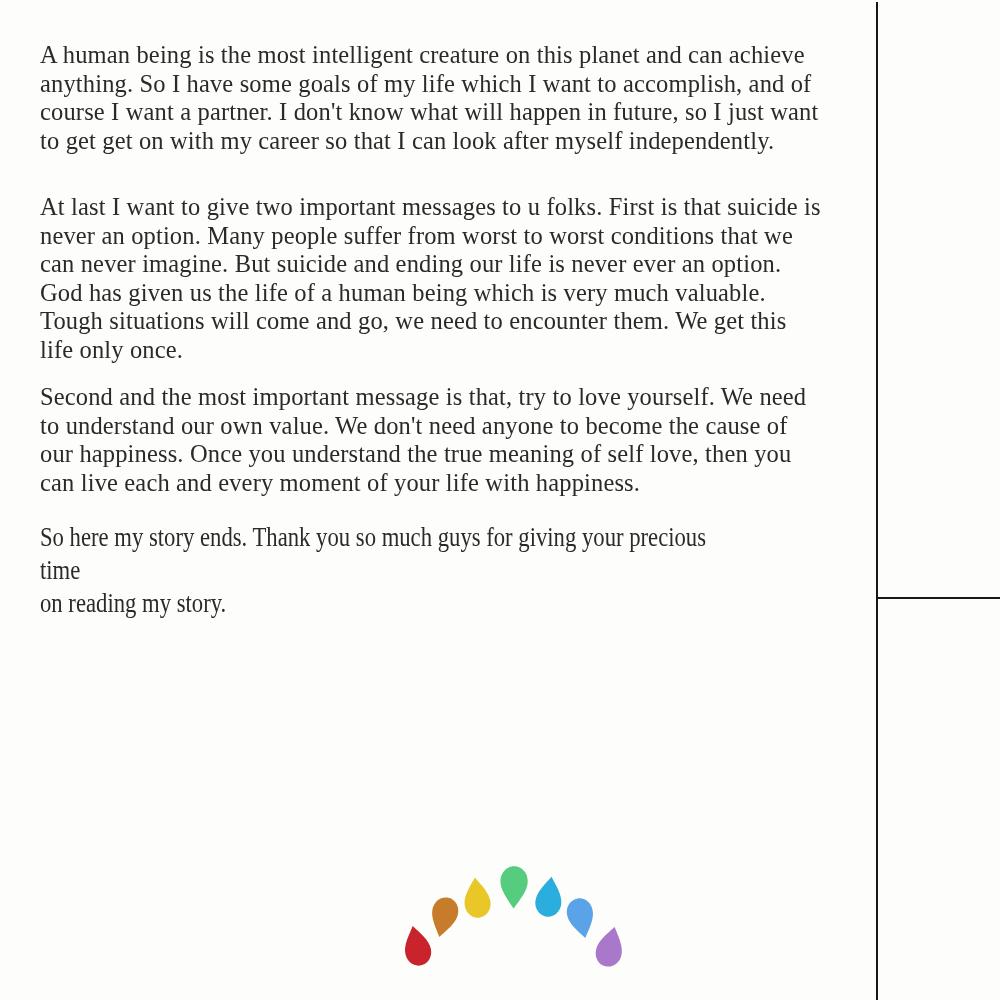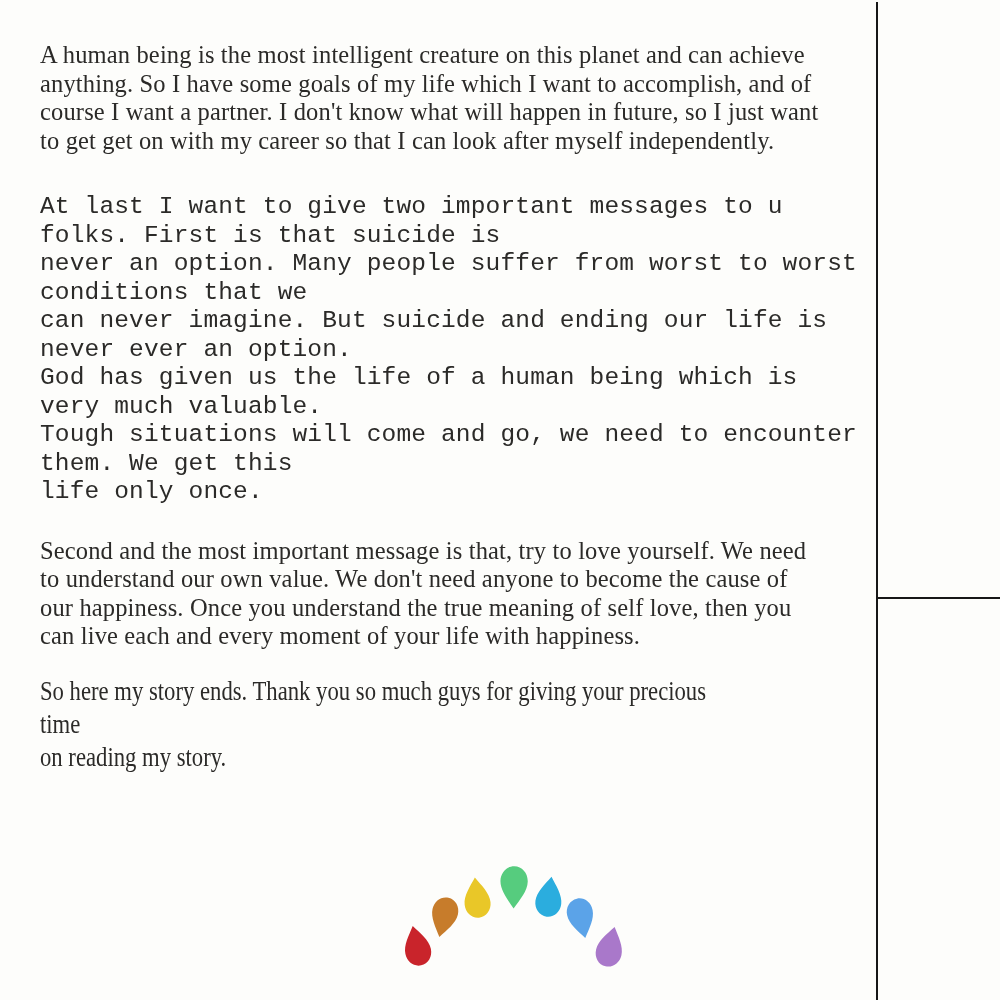--- a/index.html
+++ b/index.html
@@ -27,21 +27,21 @@
     color: #2b2a28;
   }
   .text-block p {
     margin: 0;
     white-space: pre-line;
     font-size: 24.5px;
     line-height: 28.5px;
     letter-spacing: 0.15px;
   }
   p.para-1 { margin-bottom: 38px; }
-  p.para-2 { margin-bottom: 30px; font-family: Liberation Mono, monospace; }
+  p.para-2 { margin-bottom: 19px; }
   p.para-3 { margin-bottom: 24px; }
   p.para-4 {
     font-size: 27px;
     line-height: 33px;
     transform: scaleX(0.84);
     transform-origin: 0 0;
     letter-spacing: 0;
   }
   .v-rule {
     position: absolute;

